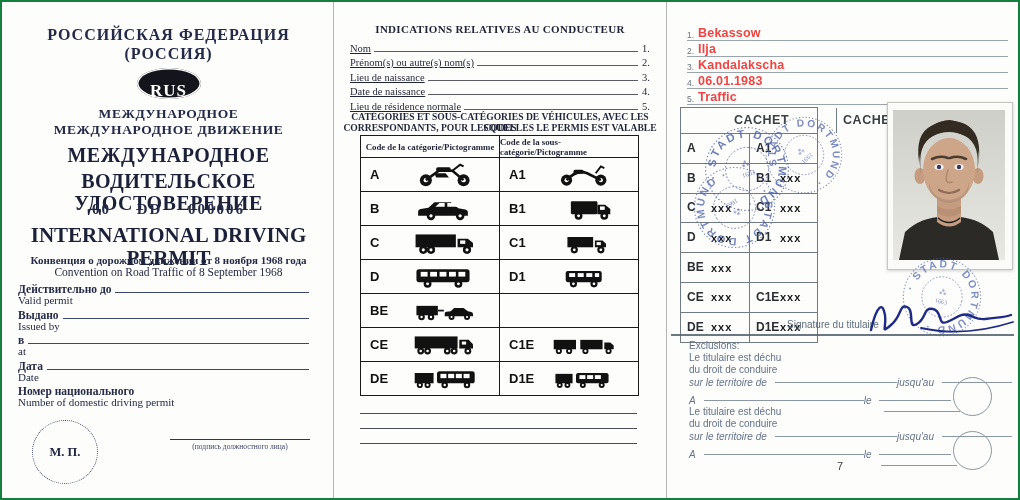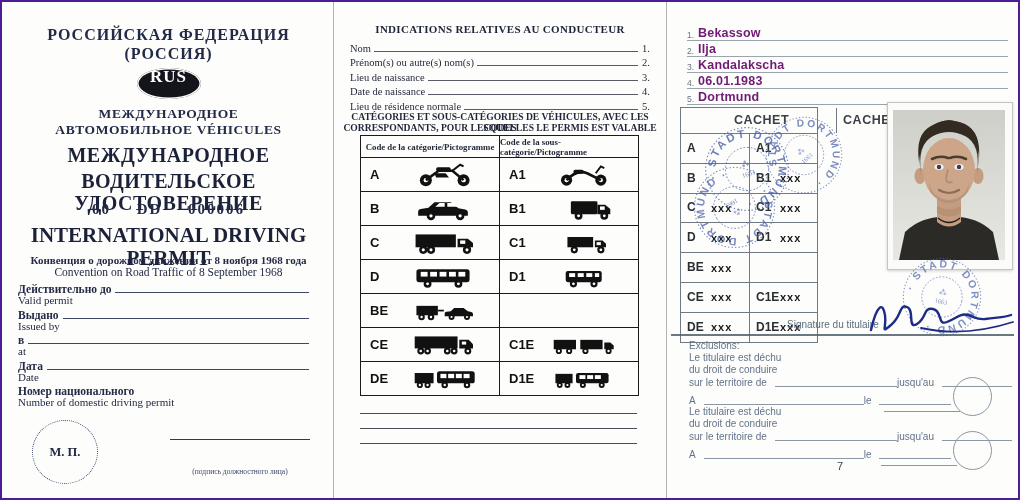--- a/index.html
+++ b/index.html
@@ -1,53 +1,53 @@
 <!DOCTYPE html>
 <html><head>
 <meta charset="utf-8">
 <style>
   html,body{margin:0;padding:0;width:1020px;height:500px;overflow:hidden;background:#eee;}
   .serif{font-family:"Liberation Serif","DejaVu Serif",serif;}
-  #sheet{position:absolute;inset:0;width:1016px;height:496px;border:2px solid #4c1d95;background:#fdfdfb;}
+  #sheet{position:absolute;inset:0;width:1016px;height:496px;border:2px solid #15803d;background:#fdfdfb;}
   .abs{position:absolute;}
   .sep{position:absolute;top:0;bottom:0;width:1px;background:#b3b3b0;}
   .panel{position:absolute;top:0;bottom:0;overflow:hidden;}
   
   .lp{color:#232a47;}
   .lp .ctr{left:0;right:0;text-align:center;}
   .lp-c1{top:24px;font:700 16px/18px "Liberation Serif",serif;letter-spacing:1px;}
   .lp-c2{top:43px;font:700 16px/18px "Liberation Serif",serif;letter-spacing:1px;}
   .rus-badge{top:66px;left:50%;transform:translateX(-50%);width:64px;height:31px;background:#14141c;border-radius:50%;
-    display:flex;align-items:flex-start;justify-content:center;box-shadow:0 0 0 1.5px #fdfdfb inset;}
+    display:flex;align-items:flex-end;justify-content:center;box-shadow:0 0 0 1.5px #fdfdfb inset;}
   .rus-badge span{color:#fff;font:700 17px/17px "Liberation Serif",serif;letter-spacing:1px;}
   .lp-m1{top:104px;font:700 13.5px/15px "Liberation Serif",serif;letter-spacing:.6px;}
   .lp-m2{top:120px;font:700 13.5px/15px "Liberation Serif",serif;letter-spacing:.6px;}
   .lp-t1{top:142px;font:700 20px/22px "Liberation Serif",serif;letter-spacing:.5px;color:#1b2138;}
   .lp-t2{top:168px;font:700 20px/22px "Liberation Serif",serif;letter-spacing:.5px;color:#1b2138;}
   .lp-num{top:199px;font:700 15px/16px "Liberation Serif",serif;word-spacing:20px;letter-spacing:2px;}
   .lp-en{top:222px;font:700 21px/23px "Liberation Serif",serif;color:#1b2138;}
   .lp-conv1{top:252px;font:700 11px/12px "Liberation Serif",serif;}
   .lp-conv2{top:264px;font:400 11.5px/12px "Liberation Serif",serif;}
   .lp-fields{top:281px;left:14px;right:24px;}
   .lf{margin-bottom:2px;}
   .lf .r1{display:flex;align-items:flex-end;}
   .lf .lab{font:600 11.5px/12px "Liberation Serif",serif;white-space:nowrap;}
   .lf .line{flex:1;border-bottom:1px solid #3c4666;margin:0 0 2px 4px;}
   .lf .en{font:400 11px/11.5px "Liberation Serif",serif;}
   .seal-circle{left:28px;top:418px;width:64px;height:62px;border:1.5px dotted #39456b;border-radius:50%;
     display:flex;align-items:center;justify-content:center;}
   .seal-circle span{font:600 12.5px/13px "Liberation Serif",serif;}
   .lp-sig{left:166px;top:437px;width:140px;border-top:1.2px solid #2e3858;}
-  .lp-sig-cap{left:150px;top:440px;width:172px;text-align:center;font:400 7.5px/9px "Liberation Serif",serif;color:#39456b;margin-top:25px;}
+  .lp-sig-cap{left:150px;top:440px;width:172px;text-align:center;font:400 7.5px/9px "Liberation Serif",serif;color:#39456b;}
   
   .mp{color:#1f2438;}
   .mp-title{top:21px;left:0;right:0;text-align:center;font:700 11px/12px "Liberation Serif",serif;letter-spacing:.3px;}
   .mp-fields{top:37px;left:16px;right:12px;}
   .mf{display:flex;align-items:flex-end;height:14.6px;}
-  .mf .lab{font:400 10.5px/11px "Liberation Serif",serif;white-space:nowrap;}
+  .mf .lab{font:400 10.5px/11px "Liberation Serif",serif;white-space:nowrap;text-decoration:underline;}
   .mf .line{flex:1;border-bottom:1px solid #5a5a66;margin:0 0 2px 3px;}
   .mf .num{font:400 10.5px/11px "Liberation Serif",serif;margin-left:4px;width:12px;}
   .mp-cap{left:0;right:0;text-align:center;font:700 9.6px/11px "Liberation Serif",serif;}
   .vt{left:26px;top:133px;width:277px;border:1px solid #1a1a1a;}
   .vt-h{display:flex;height:21px;border-bottom:1px solid #1a1a1a;}
   .vt-h div{width:50%;display:flex;align-items:center;justify-content:center;
     font:700 8.8px/10px "Liberation Serif",serif;}
   .vt-h div + div{border-left:1px solid #1a1a1a;}
   .vt-row{display:flex;height:33px;border-bottom:1px solid #1a1a1a;}
   .vt-row:last-child{border-bottom:none;}
@@ -56,60 +56,60 @@
   .vt-cat{font:700 13px/14px "Liberation Sans",sans-serif;color:#111;width:30px;padding-left:9px;}
   .veh{flex:1;display:flex;justify-content:center;padding-right:8px;}
   .veh svg{height:24px;display:block;}
   .mp-restr{left:26px;top:391px;font:700 10.5px/12px "Liberation Serif",serif;letter-spacing:.2px;}
   .r-line{left:26px;width:277px;border-top:1.4px solid #4c4c55;}
   
   .rp{color:#63738a;}
   .rp-entries{top:23px;left:20px;right:10px;}
   .re{display:flex;align-items:flex-end;height:15px;border-bottom:1px solid #9aa4ad;}
   .re .n{font:400 8.5px/9px "Liberation Sans",sans-serif;color:#6a7480;width:11px;}
-  .re .v{font:600 12.5px/13px "Liberation Sans",sans-serif;color:#701a75;letter-spacing:.2px;}
+  .re .v{font:600 12.5px/13px "Liberation Sans",sans-serif;color:#ef4444;letter-spacing:.2px;}
   .ct{left:13px;top:105px;width:136px;border:1px solid #707a84;border-bottom:none;}
   .ct-h{display:flex;height:25px;border-bottom:1px solid #707a84;}
   .ct-h div{width:50%;display:flex;align-items:center;padding-left:6px;
     font:600 12.5px/13px "Liberation Sans",sans-serif;color:#3a4046;letter-spacing:.5px;margin-left:47px;}
   .ct-h div + div{border-left:1px solid #707a84;}
   .ct-row{display:flex;height:28.8px;border-bottom:1px solid #707a84;}
   .ct-cell{width:50%;display:flex;align-items:center;padding-left:6px;box-sizing:border-box;}
   .ct-cell + .ct-cell{border-left:1px solid #707a84;}
   .ct-cat{font:700 12px/13px "Liberation Sans",sans-serif;color:#2b2f33;min-width:24px;}
   .ct-mark{font:700 11px/12px "Liberation Sans",sans-serif;color:#16191c;letter-spacing:1px;}
   .photo-frame{left:220px;top:100px;width:124px;height:166px;background:#fbfbf9;border:1px solid #c5c5c0;
     box-shadow:0 1px 3px rgba(0,0,0,.18);}
   .photo-frame svg{position:absolute;inset:5px;width:112px;height:154px;}
   .stamp{color:#4d63ab;opacity:.8;pointer-events:none;}
   .stamp svg{width:100%;height:100%;display:block;}
   .sig-label{left:120px;top:317px;font:400 10px/11px "Liberation Sans",sans-serif;color:#5d6e7e;}
   .sig-svg{left:196px;top:294px;width:152px;height:44px;}
   .rp-divider{left:4px;right:4px;top:332px;height:2px;background:#50606c;opacity:.85;}
   .excl{left:22px;right:6px;font:400 10px/12px "Liberation Sans",sans-serif;color:#63738a;}
-  .x-row{display:flex;align-items:flex-end;margin-top:1px;}
+  .x-row{display:flex;align-items:center;margin-top:1px;font-style:italic;}
   .xline{border-bottom:1px solid #8b98a3;margin:0 0 2px 8px;}
   .xgrow{flex:1;max-width:165px;}
   .x-under{position:absolute;border-bottom:1px solid #8b98a3;width:76px;}
   .x-circle{position:absolute;width:37px;height:37px;border:1px solid #8a97a2;border-radius:50%;}
   .page-num{left:170px;top:458px;font:400 11px/12px "Liberation Sans",sans-serif;color:#3b4046;}
 </style>
 </head>
 <body>
 
 <div id="sheet">
 
   <section class="panel lp" style="left:2px;width:329px;">
     <div class="abs ctr lp-c1 serif">РОССИЙСКАЯ ФЕДЕРАЦИЯ</div>
     <div class="abs ctr lp-c2 serif">(РОССИЯ)</div>
     <div class="abs rus-badge">
         <span>RUS</span>
       </div>
     <div class="abs ctr lp-m1">МЕЖДУНАРОДНОЕ</div>
-    <div class="abs ctr lp-m2">АВТОМОБИЛЬНОЕ VÉHICULES</div>
+    <div class="abs ctr lp-m2">МЕЖДУНАРОДНОЕ ДВИЖЕНИЕ</div>
     <div class="abs ctr lp-t1">МЕЖДУНАРОДНОЕ</div>
     <div class="abs ctr lp-t2">ВОДИТЕЛЬСКОЕ УДОСТОВЕРЕНИЕ</div>
     <div class="abs ctr lp-num">00 DD 000006</div>
     <div class="abs ctr lp-en">INTERNATIONAL DRIVING PERMIT</div>
     <div class="abs ctr lp-conv1">Конвенция о дорожном движении от 8 ноября 1968 года</div>
     <div class="abs ctr lp-conv2">Convention on Road Traffic of 8 September 1968</div>
 
     <div class="abs lp-fields">
       <div class="lf">
         <div class="r1">
@@ -477,21 +477,21 @@
       <div class="re">
           <span class="n">3.</span>
           <span class="v">Kandalakscha</span>
         </div>
       <div class="re">
           <span class="n">4.</span>
           <span class="v">06.01.1983</span>
         </div>
       <div class="re">
           <span class="n">5.</span>
-          <span class="v">Dortmund</span>
+          <span class="v">Traffic</span>
         </div>
     </div>
 
     <div class="abs ct">
       <div class="ct-h">
         <div>CACHET</div>
         <div>CACHET</div>
       </div>
       <div class="ct-row">
         <div class="ct-cell">

